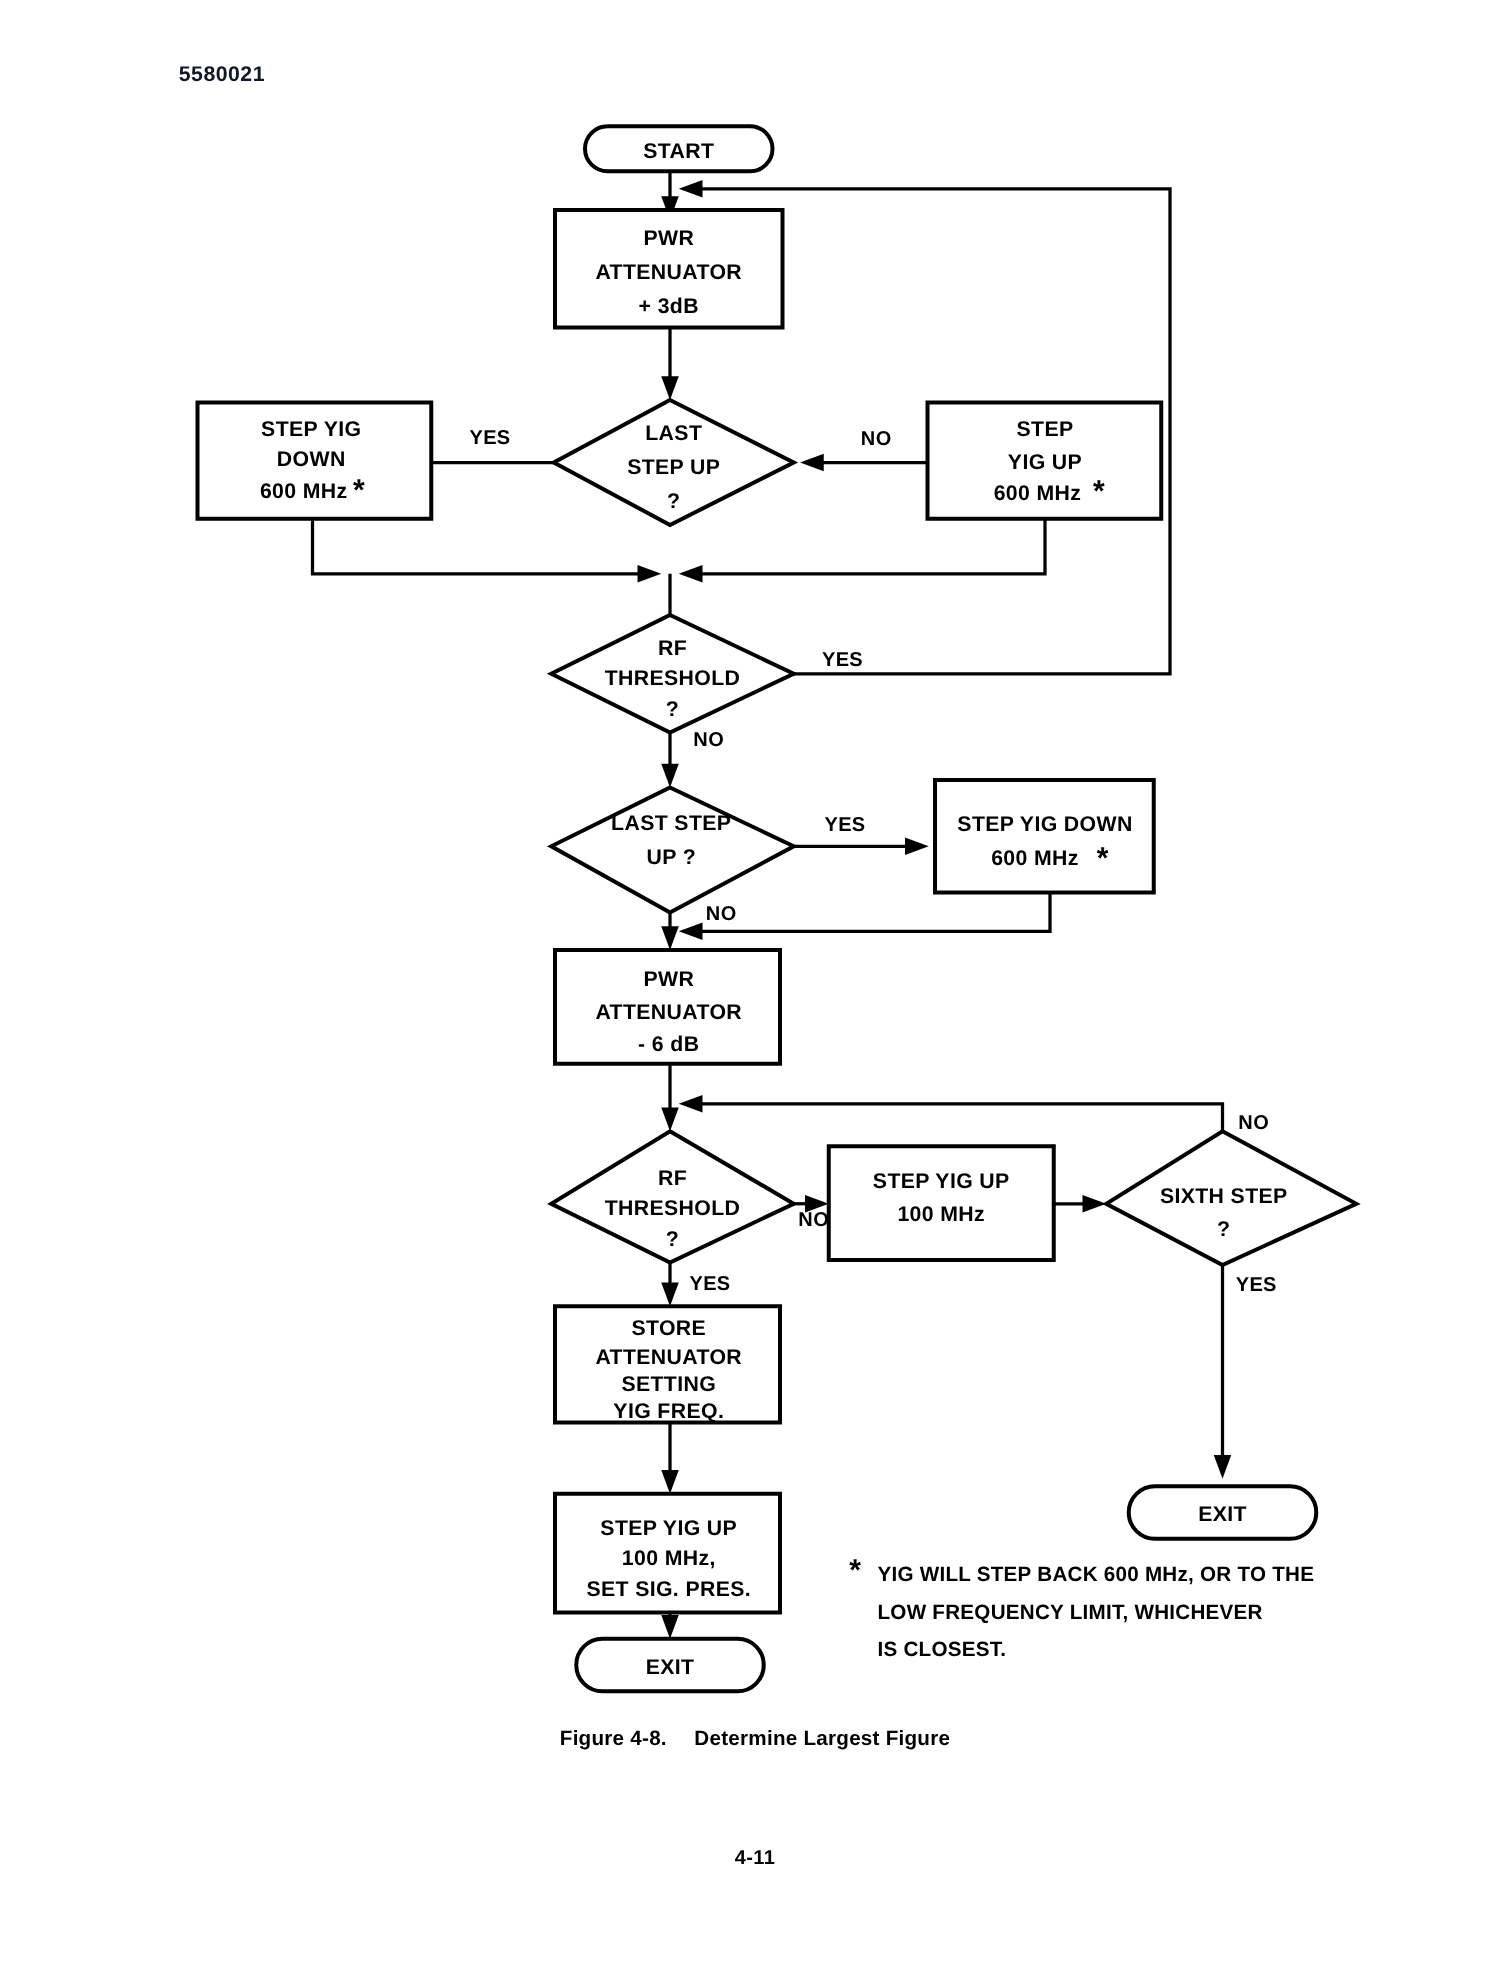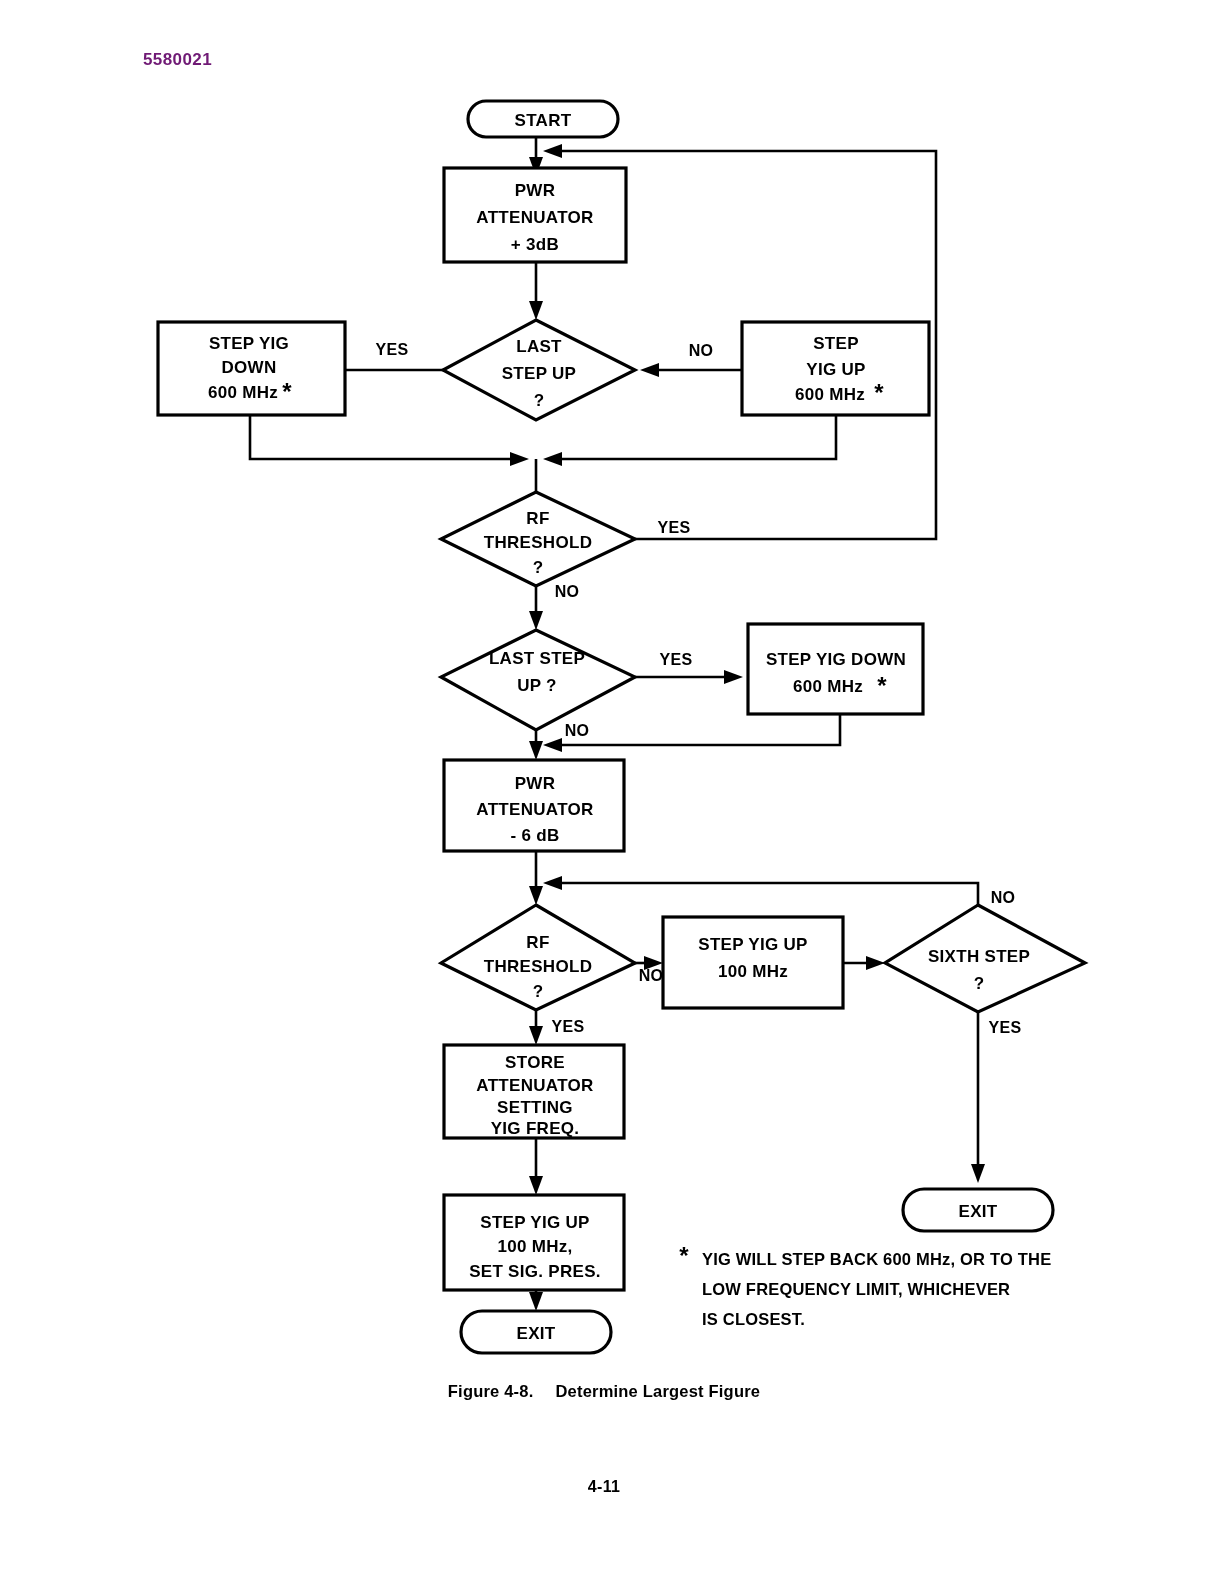--- a/index.html
+++ b/index.html
@@ -22,21 +22,21 @@
     height: 1575px;
     background: #ffffff;
   }
   .doc-number {
     position: absolute;
     left: 143px;
     top: 50px;
     font-size: 17px;
     font-weight: 700;
     letter-spacing: 0.4px;
-    color: #701a75;
+    color: #0f172a;
   }
   .fig-caption {
     position: absolute;
     left: 0;
     top: 1382px;
     width: 1208px;
     text-align: center;
     font-size: 16.5px;
     font-weight: 700;
     letter-spacing: 0.2px;

